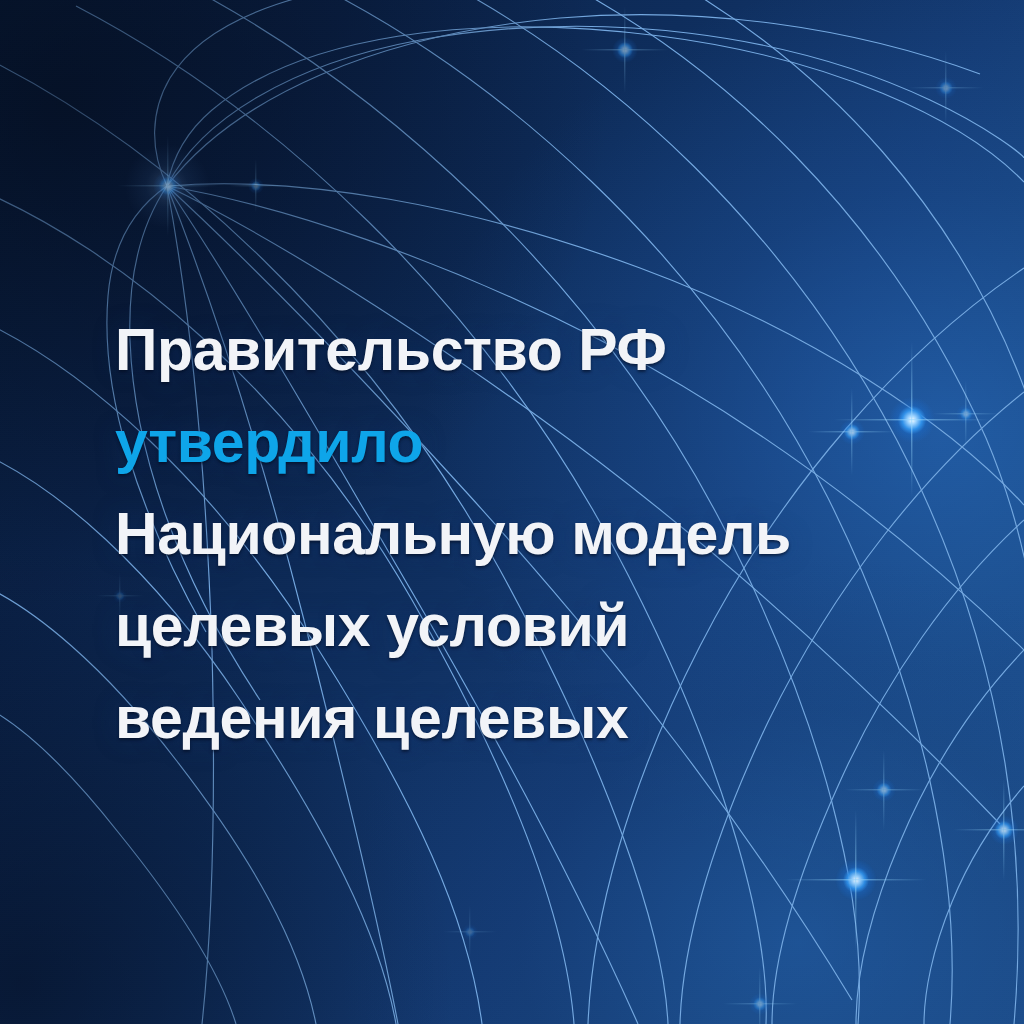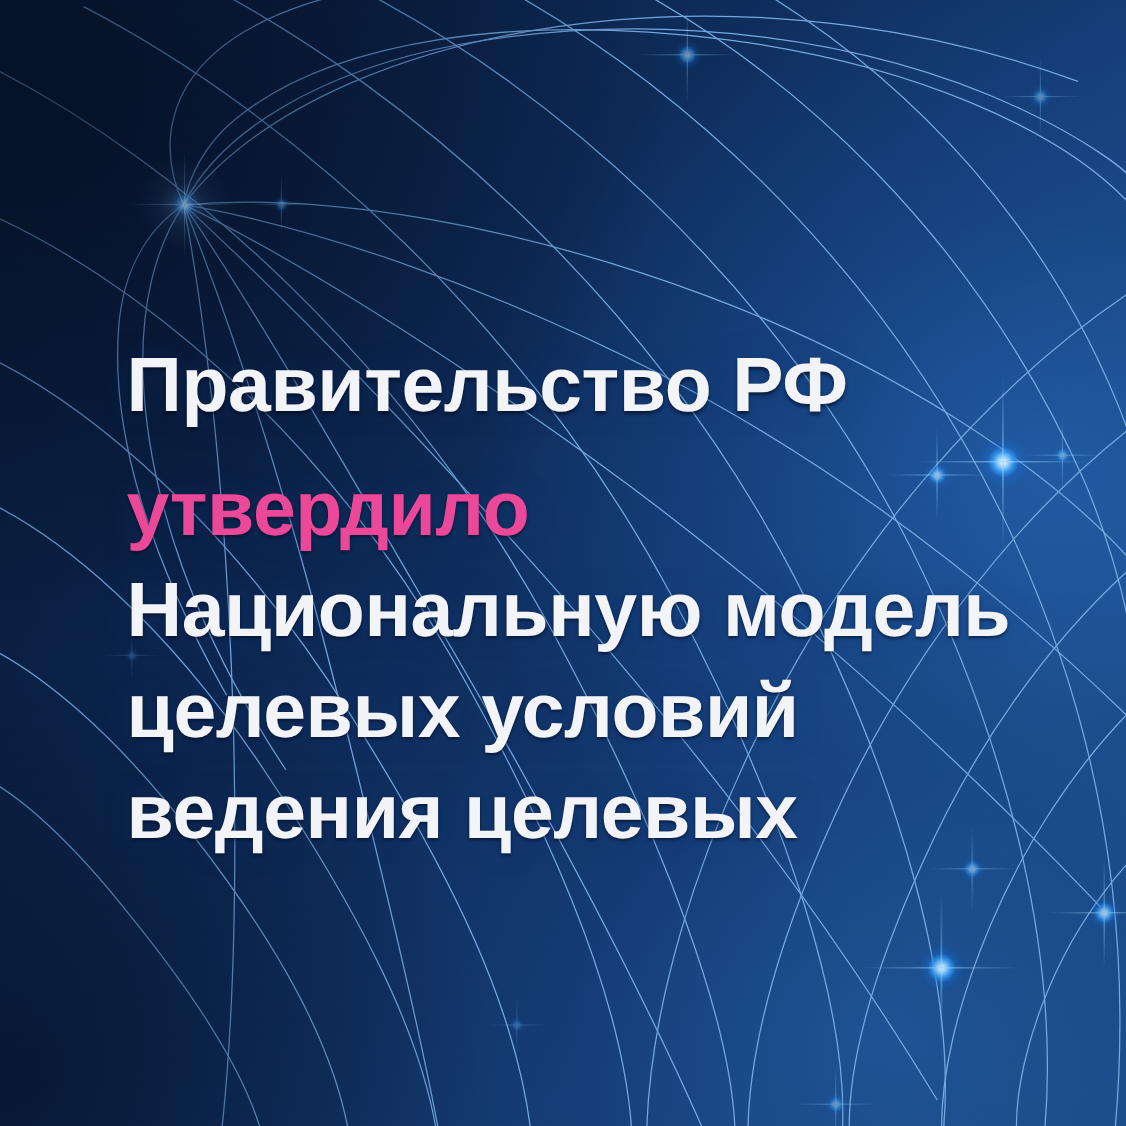--- a/index.html
+++ b/index.html
@@ -132,21 +132,21 @@
   
   #headline {
     position: absolute;
     left: 115px;
     top: 304px;
     width: 880px;
   }
   #headline .line {
     display: block;
     color: #f2f4f8;
-    font-size: 70px;
+    font-size: 59px;
     line-height: 92px;
     font-weight: bold;
     letter-spacing: -0.4px;
     white-space: nowrap;
     text-shadow:
        0 2px 3px rgba(3,12,30,0.62),
        0 0 24px rgba(20,60,120,0.35);
   }
 
   
@@ -242,19 +242,19 @@
       <div class="node" style="left: 884px; top: 790px; width: 24px; height: 24px; opacity: 0.6;"></div>
       <div class="node" style="left: 760px; top: 1004px; width: 22px; height: 22px; opacity: 0.5;"></div>
       <div class="node" style="left: 120px; top: 596px; width: 14px; height: 14px; opacity: 0.22;"></div>
       <div class="node" style="left: 470px; top: 932px; width: 16px; height: 16px; opacity: 0.28;"></div>
     </div>
 
   <div class="bg-layer" id="bg-grain"></div>
 
   <div id="headline">
     <span class="line" style="color: rgb(242, 244, 248);">Правительство РФ</span>
-    <span class="line" style="color: #ec4899; margin-top: 20px;">утвердило</span>
+    <span class="line" style="color: #0ea5e9;">утвердило</span>
     <span class="line" style="color: rgb(242, 244, 248);">Национальную модель</span>
     <span class="line" style="color: rgb(242, 244, 248);">целевых условий</span>
     <span class="line" style="color: rgb(242, 244, 248);">ведения целевых</span>
   </div>
 
 </div>
 
 </body></html>

